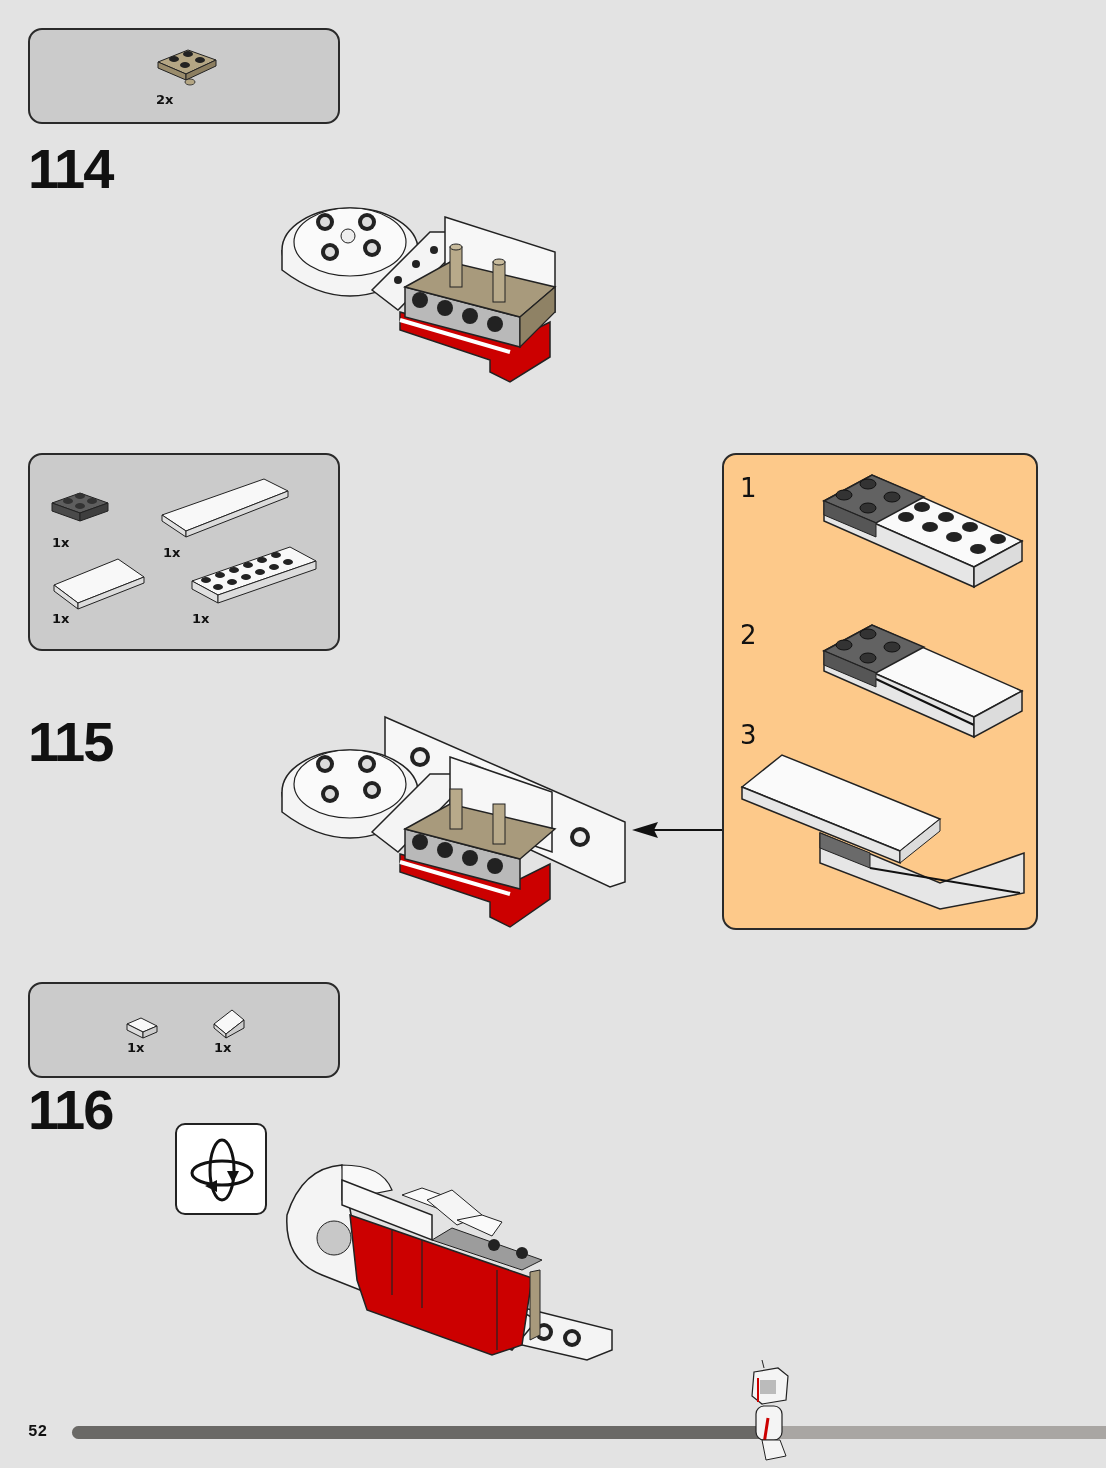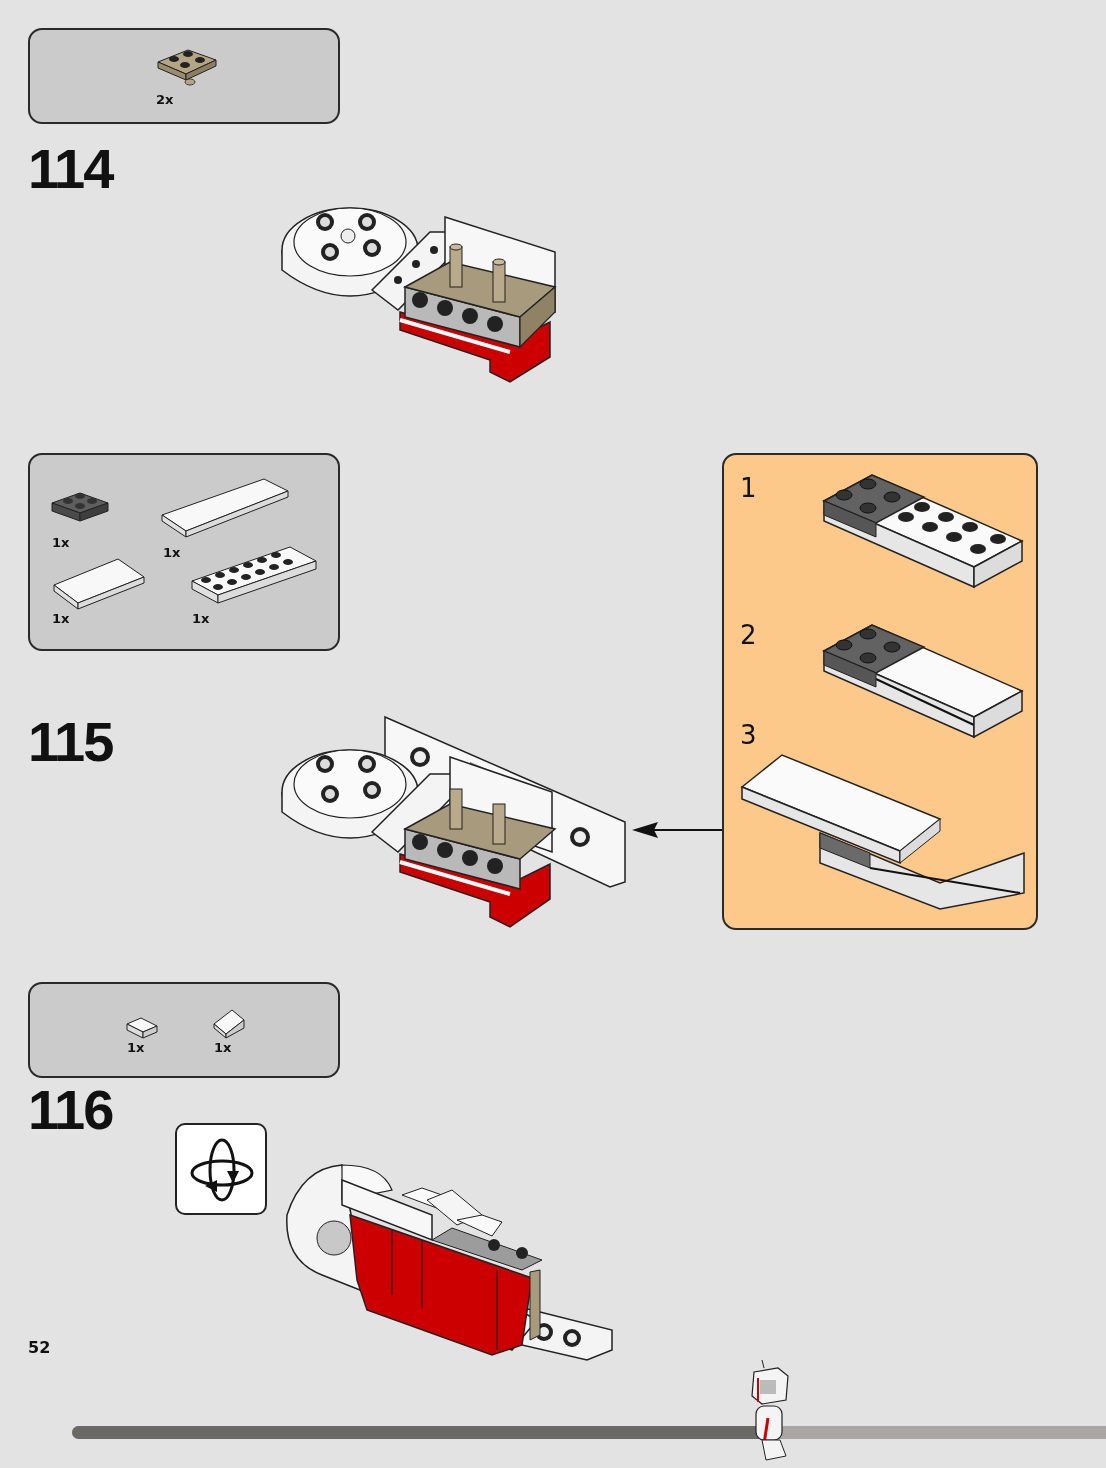--- a/index.html
+++ b/index.html
@@ -259,21 +259,21 @@
   <circle cx="212" cy="85" r="6" fill="#222"></circle>
     <circle cx="240" cy="93" r="6" fill="#222"></circle>
 
   <polygon points="68,55 250,118 240,185 210,195 85,150 75,120" fill="#cc0000" stroke="#222" stroke-width="1.5"></polygon>
   <line x1="110" y1="70" x2="110" y2="135" stroke="#222" stroke-width="1.2"></line>
   <line x1="140" y1="80" x2="140" y2="148" stroke="#222" stroke-width="1.2"></line>
   <line x1="215" y1="110" x2="215" y2="190" stroke="#222" stroke-width="1.2"></line>
   <polygon points="248,112 258,110 258,175 248,180" fill="#a89a7c" stroke="#222"></polygon>
 </svg>
 
-<span class="page-num" style="left:28px;top:1338px;">52</span>
+<span class="page-num" style="left:28px;top:1423px;font-family:Liberation Mono, monospace;">52</span>
 <div class="progress-track" style="left:72px;top:1426px;width:1034px;"></div>
 <div class="progress-fill" id="progressFill" style="left: 72px; top: 1426px; width: 692.78px;"></div>
 
 <svg style="left:740px;top:1360px;" width="60" height="100" viewBox="0 0 60 100">
   <polygon points="14,12 38,8 48,16 46,40 22,44 12,36" fill="#f4f4f4" stroke="#222" stroke-width="1.2"></polygon>
   <rect x="20" y="20" width="16" height="14" fill="#bbb"></rect>
   <line x1="18" y1="18" x2="18" y2="42" stroke="#cc0000" stroke-width="2"></line>
   <line x1="24" y1="8" x2="22" y2="0" stroke="#222"></line>
   <rect x="16" y="46" width="26" height="34" rx="8" fill="#f4f4f4" stroke="#222" stroke-width="1.2"></rect>
   <line x1="28" y1="58" x2="24" y2="84" stroke="#cc0000" stroke-width="3"></line>

